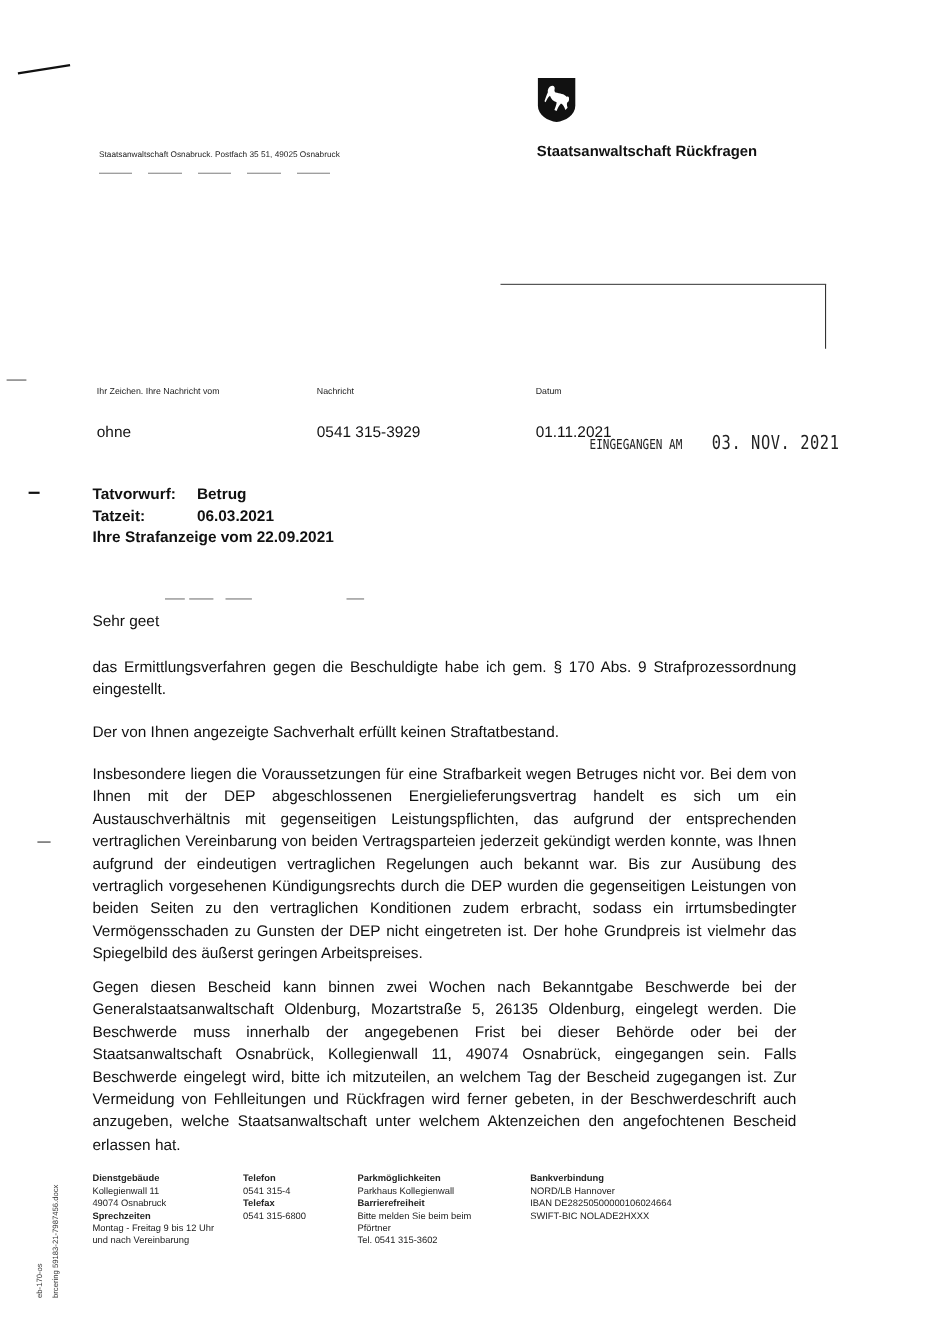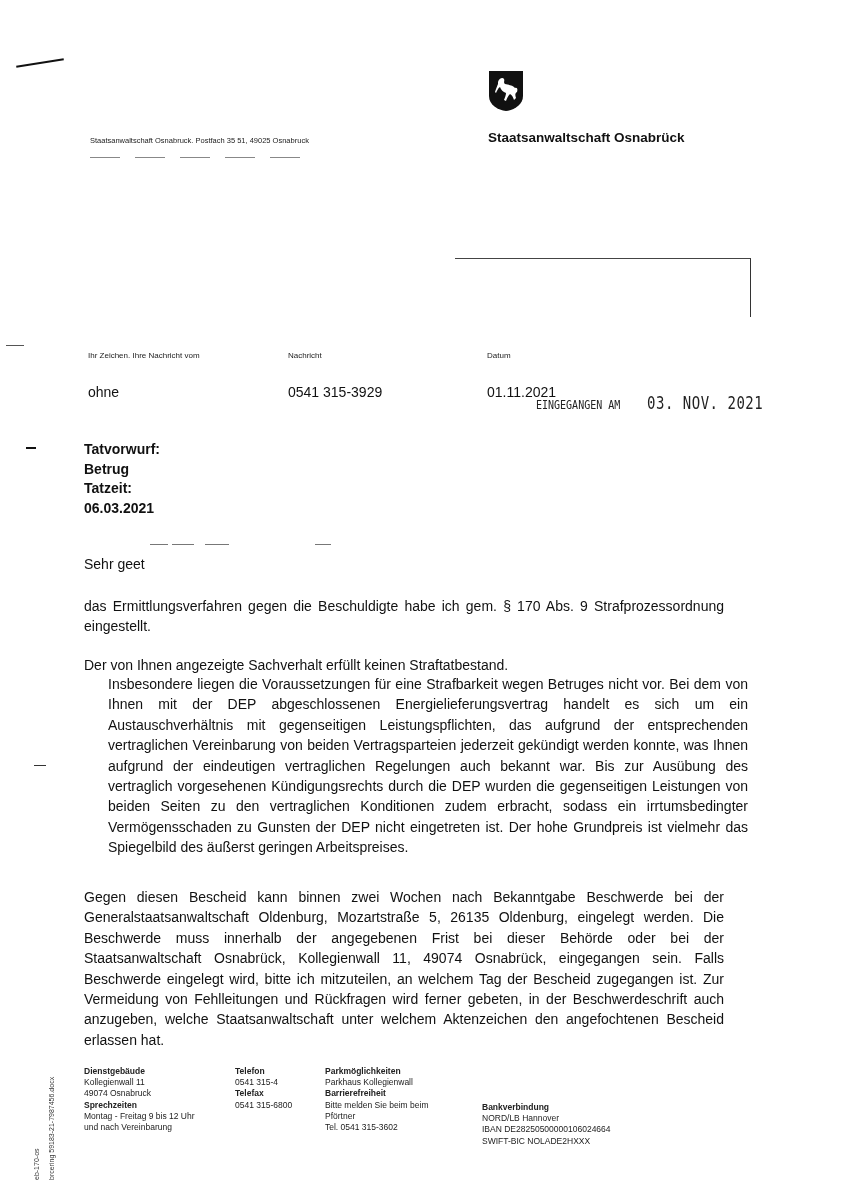--- a/index.html
+++ b/index.html
@@ -25,31 +25,31 @@
   
   .ref-label { top: 351px; font-size: 8px; color: #222; text-align: right; }
   .ref-value { top: 384px; font-size: 14px; }
 
   .stamp { left: 536px; top: 395px; font-family: "DejaVu Sans Mono", monospace; font-size: 14px;
     color: #222; transform: scaleY(1.25); letter-spacing: 0.5px; }
   .stamp .st-label { font-size: 10px; letter-spacing: 0; }
 
   
   .subject { left: 84px; top: 440px; font-size: 14px; font-weight: bold; line-height: 19.5px; }
-  .subject .row { display: flex; flex-direction: column; }
+  .subject .row { display: flex; }
   .subject .key { width: 95px; }
 
   .salutation { left: 84px; top: 556px; font-size: 14px; }
   .sal-dash { top: 544px; height: 1px; background: #777; }
 
   
   .body-text { left: 84px; width: 640px; font-size: 14px; line-height: 20.4px; text-align: justify; }
   .p1 { top: 596px; }
   .p2 { top: 655px; }
-  .p3 { top: 674px; margin-left: 24px; }
+  .p3 { top: 693px; }
   .p4 { top: 887px; }
 
   
   .footer-col { top: 1066px; font-size: 8.5px; line-height: 11.2px; color: #222; }
   .footer-col b { font-weight: bold; }
   .side-note { font-size: 7px; color: #333; transform-origin: left top; transform: rotate(-90deg); white-space: nowrap; }
 </style>
 </head>
 <body>
 
@@ -58,21 +58,21 @@
 <div class="abs margin-tick" style="left:26px;top:447px;width:10px;background:#111;height:2px;"></div>
 <div class="abs margin-tick" style="left:34px;top:765px;width:12px;background:#333;"></div>
 
 <div class="abs return-address">Staatsanwaltschaft Osnabruck. Postfach 35 51, 49025 Osnabruck</div>
 <div class="abs return-underline"></div>
 
 <svg class="abs crest" viewBox="0 0 36 42">
   <path d="M1 1 H35 V26 C35 35 26 40 18 41 C10 40 1 35 1 26 Z" fill="#111"></path>
   <path d="M10 12 C11 8 15 7 16 9 C17 11 15 12 17 14 C21 15 25 15 27 18 C29 17 30 19 29 22 C27 23 27 25 28 28 L26 30 C25 27 24 25 22 24 C20 26 19 28 18 31 L16 30 C17 27 18 25 18 23 C15 22 13 20 12 17 C10 18 9 21 8 23 L7 22 C8 19 9 16 10 14 Z" fill="#fff"></path>
 </svg>
-<div class="abs authority-name">Staatsanwaltschaft Osnabrück</div>
+<div class="abs authority-name">Staatsanwaltschaft Rückfragen</div>
 
 <div class="abs window-bracket"></div>
 
 <div class="abs ref-label" style="left:88px;">Ihr Zeichen. Ihre Nachricht vom</div>
 <div class="abs ref-value" style="left:88px;">ohne</div>
 <div class="abs ref-label" style="left:288px;">Nachricht</div>
 <div class="abs ref-value" style="left:288px;">0541 315-3929</div>
 <div class="abs ref-label" style="left:487px;">Datum</div>
 <div class="abs ref-value" style="left:487px;">01.11.2021</div>
 
@@ -82,20 +82,21 @@
 
 <div class="abs subject">
   <div class="row">
     <span class="key">Tatvorwurf:</span>
     <span>Betrug</span>
   </div>
   <div class="row">
     <span class="key">Tatzeit:</span>
     <span>06.03.2021</span>
   </div>
+  <div>Ihre Strafanzeige vom 22.09.2021</div>
 </div>
 
 <div class="abs sal-dash" style="left:150px;width:18px;"></div>
 <div class="abs sal-dash" style="left:172px;width:22px;"></div>
 <div class="abs sal-dash" style="left:205px;width:24px;"></div>
 <div class="abs sal-dash" style="left:315px;width:16px;"></div>
 <div class="abs salutation">Sehr geet</div>
 
 <div class="abs body-text p1">das Ermittlungsverfahren gegen die Beschuldigte habe ich gem. § 170 Abs. 9 Strafprozessordnung eingestellt.</div>
 <div class="abs body-text p2">Der von Ihnen angezeigte Sachverhalt erfüllt keinen Straftatbestand.</div>
@@ -103,35 +104,35 @@
 <div class="abs body-text p4">Gegen diesen Bescheid kann binnen zwei Wochen nach Bekanntgabe Beschwerde bei der Generalstaatsanwaltschaft Oldenburg, Mozartstraße 5, 26135 Oldenburg, eingelegt werden. Die Beschwerde muss innerhalb der angegebenen Frist bei dieser Behörde oder bei der Staatsanwaltschaft Osnabrück, Kollegienwall 11, 49074 Osnabrück, eingegangen sein. Falls Beschwerde eingelegt wird, bitte ich mitzuteilen, an welchem Tag der Bescheid zugegangen ist. Zur Vermeidung von Fehlleitungen und Rückfragen wird ferner gebeten, in der Beschwerdeschrift auch anzugeben, welche Staatsanwaltschaft unter welchem Aktenzeichen den angefochtenen Bescheid erlassen hat.</div>
 
 <div class="abs footer-col" style="left:84px;">
   <b>Dienstgebäude</b><br>
   <span>Kollegienwall 11</span><br>
   <span>49074 Osnabruck</span><br>
   <b>Sprechzeiten</b><br>
   <span>Montag - Freitag 9 bis 12 Uhr</span><br>
   <span>und nach Vereinbarung</span>
 </div>
-<div class="abs footer-col" style="left:235px;">
+<div class="abs footer-col" style="left:221px;">
   <b>Telefon</b><br>
   <span>0541 315-4</span><br>
   <b>Telefax</b><br>
   <span>0541 315-6800</span>
 </div>
 <div class="abs footer-col" style="left:325px;">
   <b>Parkmöglichkeiten</b><br>
   <span>Parkhaus Kollegienwall</span><br>
   <b>Barrierefreiheit</b><br>
   <span>Bitte melden Sie beim beim</span><br>
   <span>Pförtner</span><br>
   <span>Tel. 0541 315-3602</span>
 </div>
-<div class="abs footer-col" style="left:482px;margin-top:36px;">
+<div class="abs footer-col" style="left:482px;">
   <b>Bankverbindung</b><br>
   <span>NORD/LB Hannover</span><br>
   <span>IBAN DE28250500000106024664</span><br>
   <span>SWIFT-BIC NOLADE2HXXX</span>
 </div>
 
 <div class="abs side-note" style="left:33px;top:1180px;">eb-170-os</div>
 <div class="abs side-note" style="left:48px;top:1180px;">brcering 59183-21-7987456.docx</div>
 
 </body></html>

